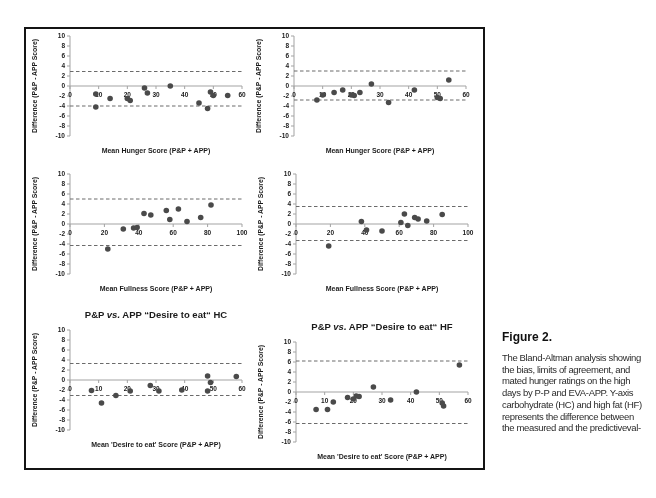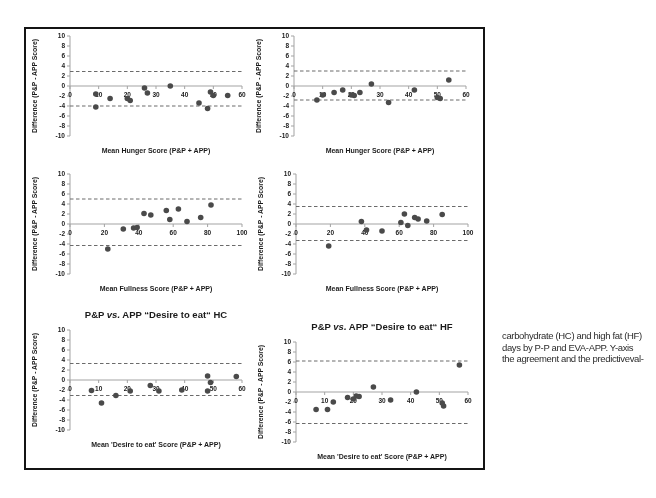--- a/index.html
+++ b/index.html
@@ -360,16 +360,21 @@
       <circle cx="162.4" cy="74.0" r="2.8" fill="#4a4a4a"></circle>
       <circle cx="188.2" cy="85.0" r="2.8" fill="#4a4a4a"></circle>
       <circle cx="189.6" cy="88.0" r="2.8" fill="#4a4a4a"></circle>
       <circle cx="205.4" cy="47.0" r="2.8" fill="#4a4a4a"></circle>
       <text x="9" y="74" text-anchor="middle" font-size="6.8" font-weight="bold" fill="#1b1b1b" transform="rotate(-90 9 74)">Difference (P&amp;P - APP Score)</text>
       <text x="128" y="141" text-anchor="middle" font-size="7" font-weight="bold" fill="#1b1b1b">Mean 'Desire to eat' Score (P&amp;P + APP)</text>
       <text x="128" y="12" text-anchor="middle" font-size="9.5" font-weight="bold" fill="#1b1b1b"><tspan>P&amp;P </tspan><tspan font-style="italic">vs.</tspan><tspan> APP “Desire to eat“ HF</tspan></text>
     </svg></div>
 
 <div class="caption">
+  <div class="caption-title">Figure 2.</div>
+  <div class="caption-line">The Bland-Altman analysis showing</div>
+  <div class="caption-line">the bias, limits of agreement, and</div>
+  <div class="caption-line">mated hunger ratings on the high</div>
+  <div class="caption-line">days by P-P and EVA-APP. Y-axis</div>
   <div class="caption-line">carbohydrate (HC) and high fat (HF)</div>
-  <div class="caption-line">days by P-P and EVA-APP. Y-axis</div>
-  <div class="caption-line">the agreement and the predictiveval-</div>
+  <div class="caption-line">represents the difference between</div>
+  <div class="caption-line">the measured and the predictiveval-</div>
 </div>
 
 </body></html>

